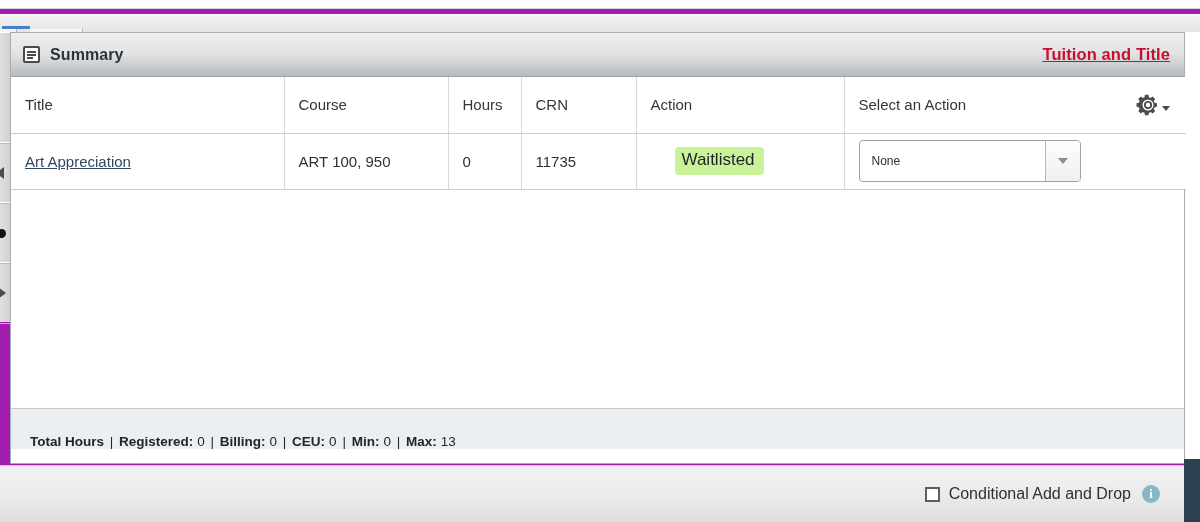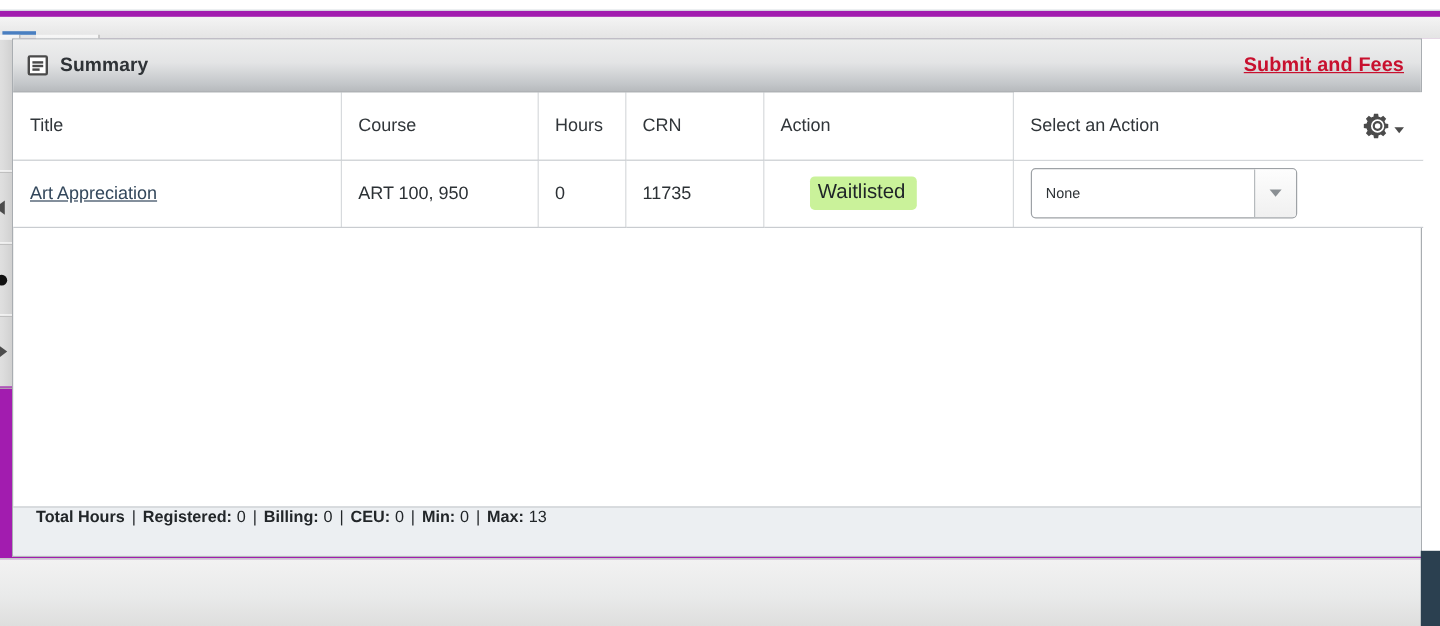--- a/index.html
+++ b/index.html
@@ -279,26 +279,26 @@
     border-top: 6px solid #8a8f93;
   }
 
   .tbl-body-fill {
     background: #ffffff;
   }
 
   
   .totals {
     position: absolute;
-    left: 0; right: 0; bottom: 0;
+    left: 0; right: 0; bottom: 14px;
     height: 41px;
     background: #eceff2;
     border-top: 1px solid #c9ccd0;
     display: flex;
-    align-items: flex-start;
+    align-items: flex-end;
     padding-left: 19px;
     font-size: 13.5px;
     color: #222629;
     box-sizing: border-box;
   }
   .totals b { font-weight: bold; }
   .totals .sep { padding: 0 2px; }
 
   
   .bottom-bar {
@@ -406,21 +406,21 @@
 
   <div class="panel">
 
     <div class="panel-header">
       <span class="summary-icon">
         <i></i>
           <i></i>
           <i></i>
       </span>
       <span class="panel-title">Summary</span>
-      <span class="tuition-link">Submit and Fees</span>
+      <span class="tuition-link">Tuition and Title</span>
     </div>
 
     <table class="tbl">
       <thead>
         <tr>
           <th class="col-title">Title</th>
           <th class="col-course">Course</th>
           <th class="col-hours">Hours</th>
           <th class="col-crn">CRN</th>
           <th class="col-status">Action</th>
@@ -475,16 +475,21 @@
       <span class="sep">&nbsp;|&nbsp;</span>
       <b>Min:</b>
       <span style="padding-left:4px">0</span>
       <span class="sep">&nbsp;|&nbsp;</span>
       <b>Max:</b>
       <span style="padding-left:4px">13</span>
     </div>
   </div>
 
   <div class="bottom-bar">
+    <div class="cond-wrap">
+      <span class="cb"></span>
+      <span class="cond-label">Conditional Add and Drop</span>
+      <span class="info-icon">i</span>
+    </div>
   </div>
 
   <div class="corner-block"></div>
 </div>
 
 </body></html>

